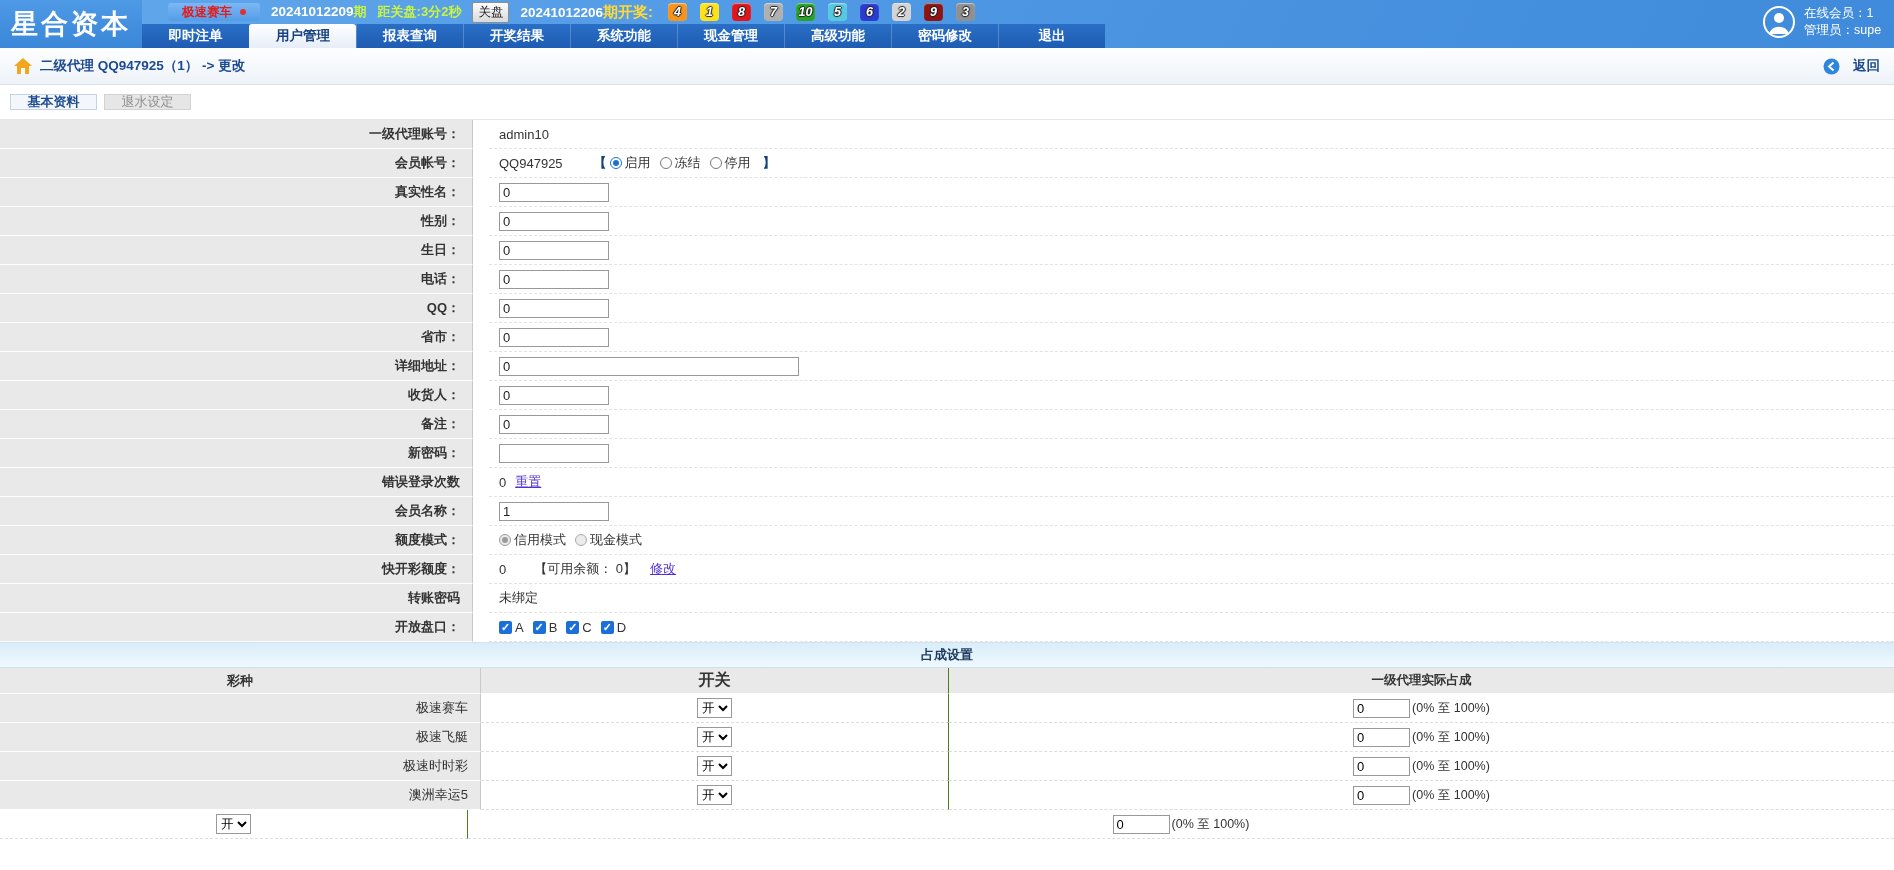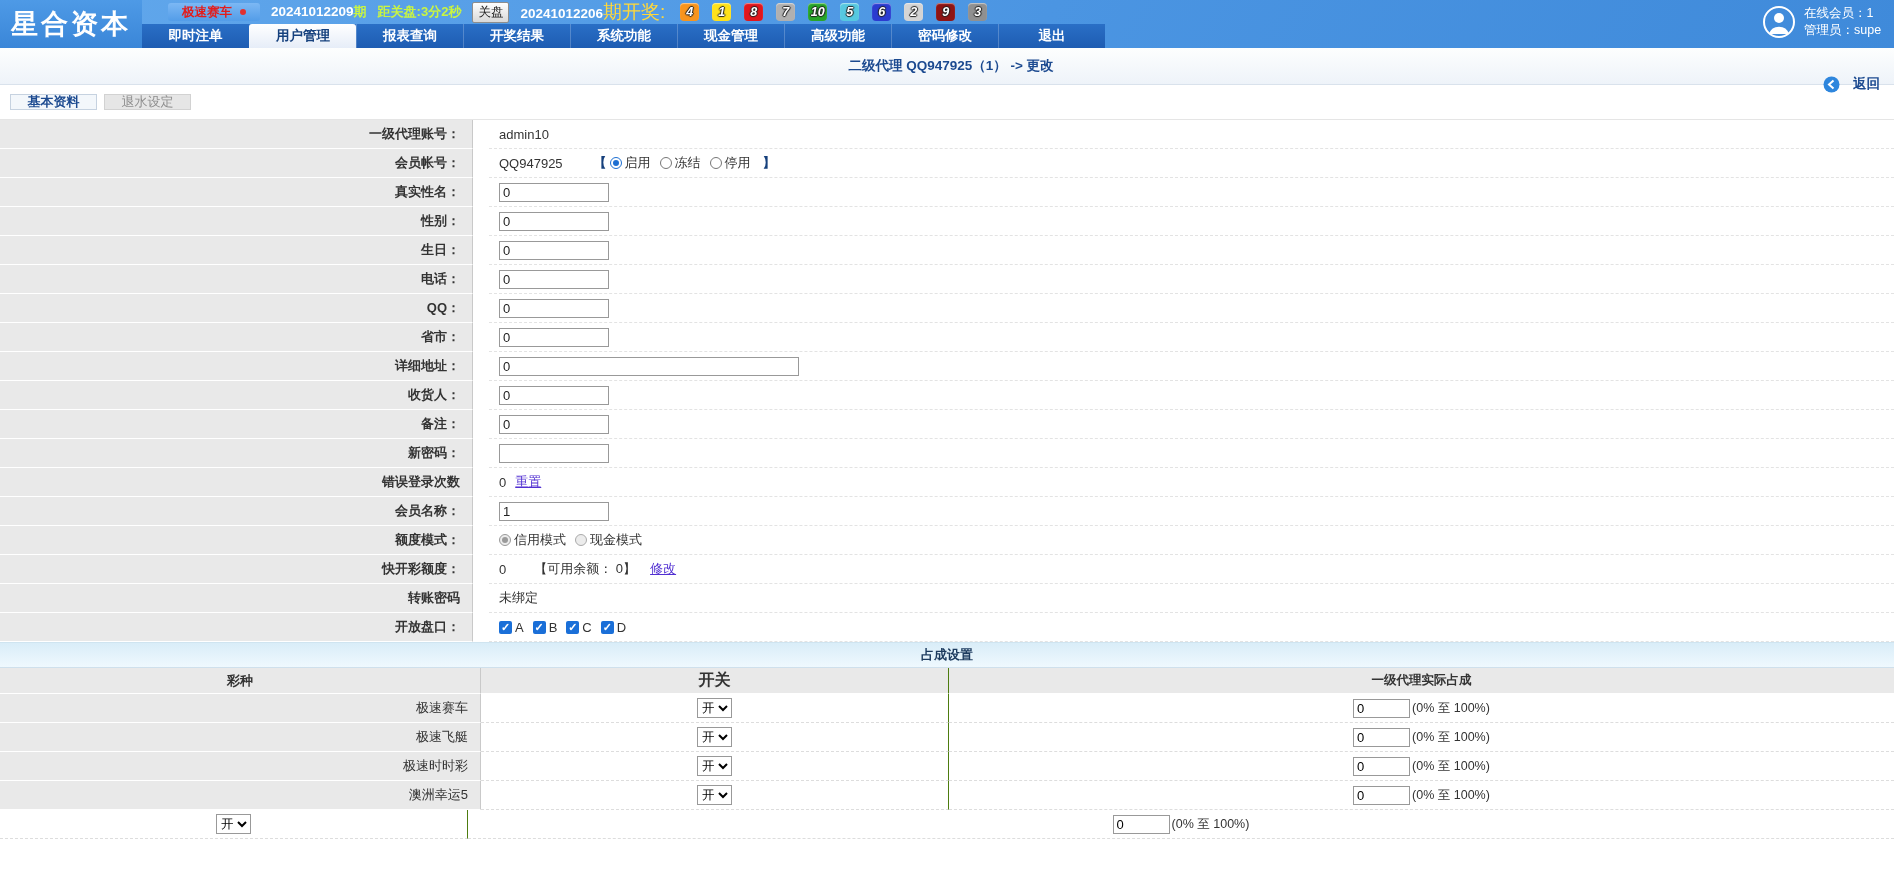--- a/index.html
+++ b/index.html
@@ -18,21 +18,21 @@
     display:flex; align-items:center; justify-content:center; }
   .ticker { position:absolute; left:168px; top:0; height:24px;
     display:flex; align-items:center; gap:11px; white-space:nowrap; }
   .game-pill { width:92px; height:18px; border-radius:3px;
     background:linear-gradient(180deg,#7cb8f4,#539de8);
     display:flex; align-items:center; justify-content:center; gap:8px; cursor:pointer; }
   .game-pill .gname { color:#e21d1d; font-size:12.5px; font-weight:bold; }
   .rec-icon { width:6px; height:6px; border:3px solid #e23030; border-radius:50%; background:#fff; display:inline-block; }
   .tk-num { color:#fff; font-size:13.5px; font-weight:bold; }
   .tk-green { color:#c9f542; font-size:13px; font-weight:bold; }
-  .tk-yellow { color:#ffd83a; font-size:19px; font-weight:normal; }
+  .tk-yellow { color:#ffd83a; font-size:15px; font-weight:bold; }
   .close-btn { background:linear-gradient(180deg,#fefefe,#d9d9d9); border:1px solid #8d8d8d;
     color:#222; font-size:12.5px; padding:1px 5px; border-radius:2px; cursor:pointer;
     font-family:"Liberation Sans",sans-serif; }
   .balls { display:flex; gap:13px; margin-left:4px; }
   .ball { width:19px; height:18px; border-radius:4px; display:flex; align-items:center; justify-content:center;
     color:#fff; font-size:12.5px; font-weight:bold; font-style:italic;
     text-shadow:-1px 0 1px #222,0 1px 1px #222,1px 0 1px #222,0 -1px 1px #222;
     box-shadow:inset 0 1px 1px rgba(255,255,255,.5); }
   .userinfo { position:absolute; right:2px; top:5px; display:flex; align-items:center; gap:8px;
     color:#fff; font-size:12.5px; line-height:17px; }
@@ -43,22 +43,22 @@
     background:linear-gradient(180deg,#2a6fc6,#1e5cb2); }
   .nav-item { width:107px; height:24px; display:flex; align-items:center; justify-content:center;
     color:#fff; font-size:13.5px; font-weight:bold; cursor:pointer;
     border-left:1px solid rgba(255,255,255,.22); }
   .nav-item:first-child { border-left:none; }
   .nav-item.active { background:linear-gradient(180deg,#ffffff,#e6edf8); color:#16417e;
     border-radius:3px 3px 0 0; }
 
   
   .crumb-bar { height:37px; background:linear-gradient(180deg,#fdfefe,#eef3f9);
-    border-bottom:1px solid #d9e2ec; display:flex; align-items:center; padding:9px 14px;
-    color:#1c4a90; font-size:13.5px; font-weight:bold;flex-direction:column; }
+    border-bottom:1px solid #d9e2ec; display:flex; align-items:center; padding:0 14px;
+    color:#1c4a90; font-size:13.5px; font-weight:bold; }
   .crumb-bar .crumb-text { margin-left:8px; }
   .back-group { margin-left:auto; display:flex; align-items:center; gap:13px; cursor:pointer; color:#1c4a90; }
 
   
   .tabs { display:flex; gap:7px; padding:9px 0 0 10px; height:34px; }
   .tab { width:87px; height:16px; display:flex; align-items:center; justify-content:center;
     font-size:13px; cursor:pointer; }
   .tab.active { background:#f3f7fb; border:1px solid #c6d2e0; color:#1c4a90; font-weight:bold; }
   .tab.inactive { background:#e6e6e6; border:1px solid #d2d2d2; color:#8d8d8d; }
 

